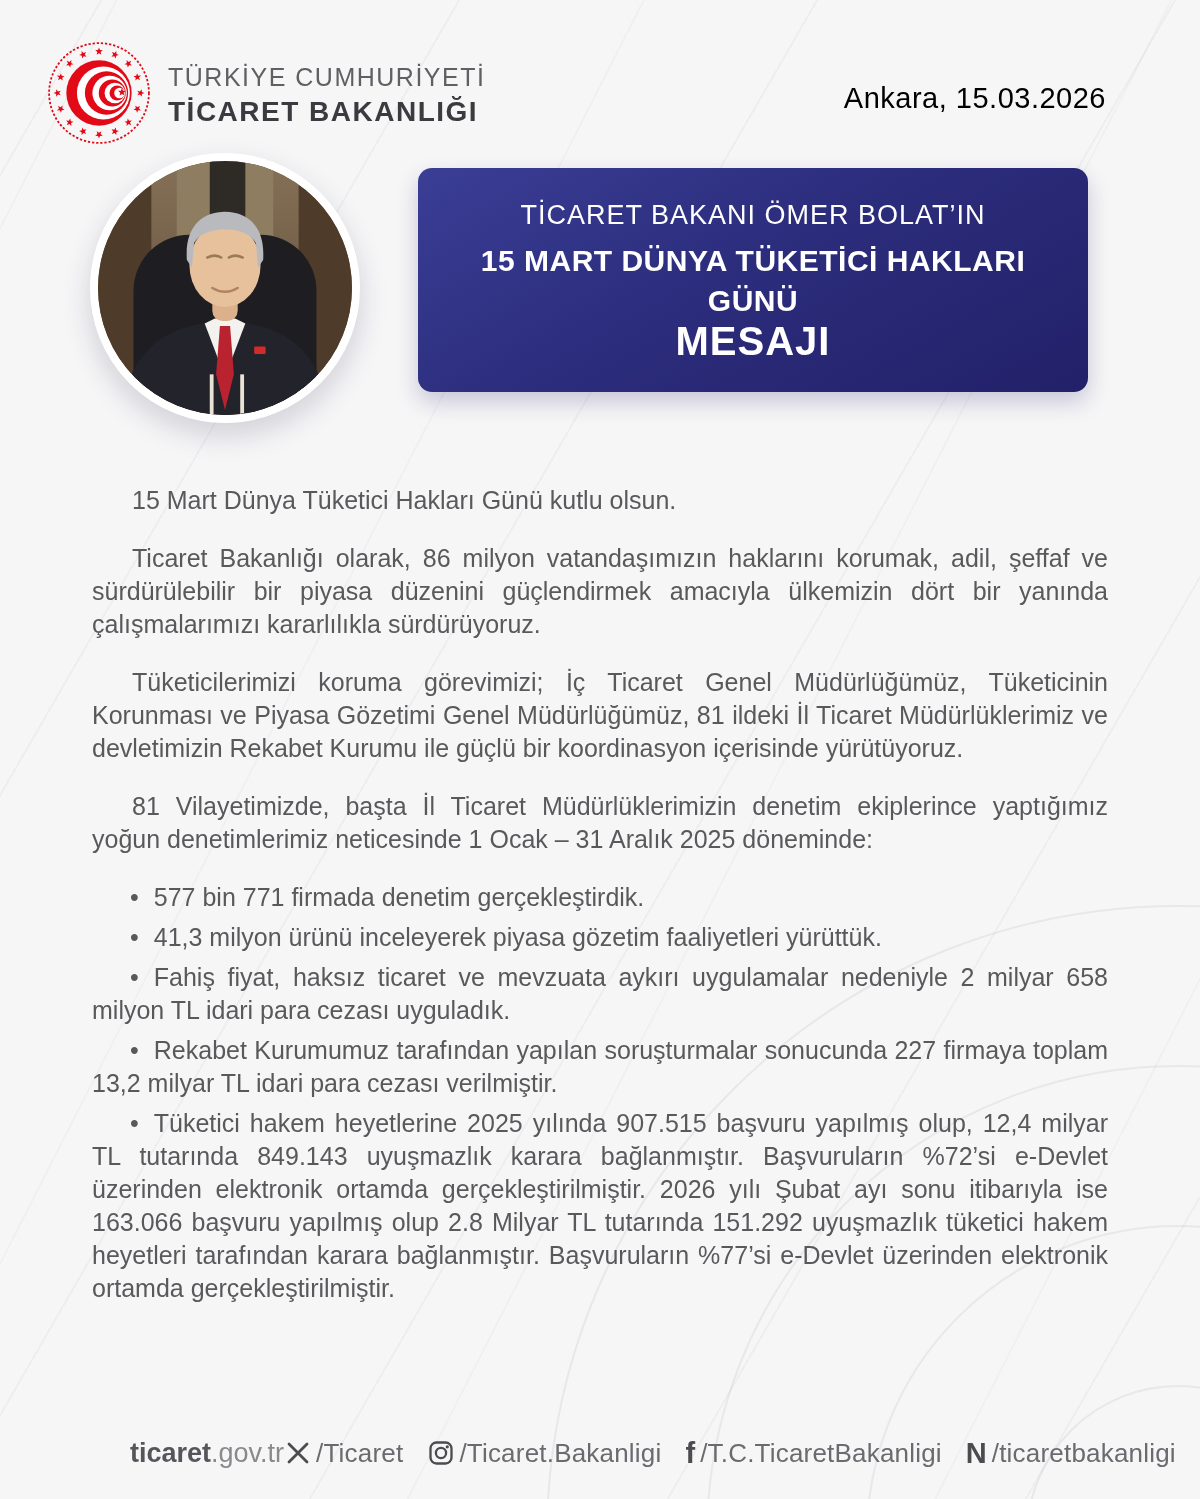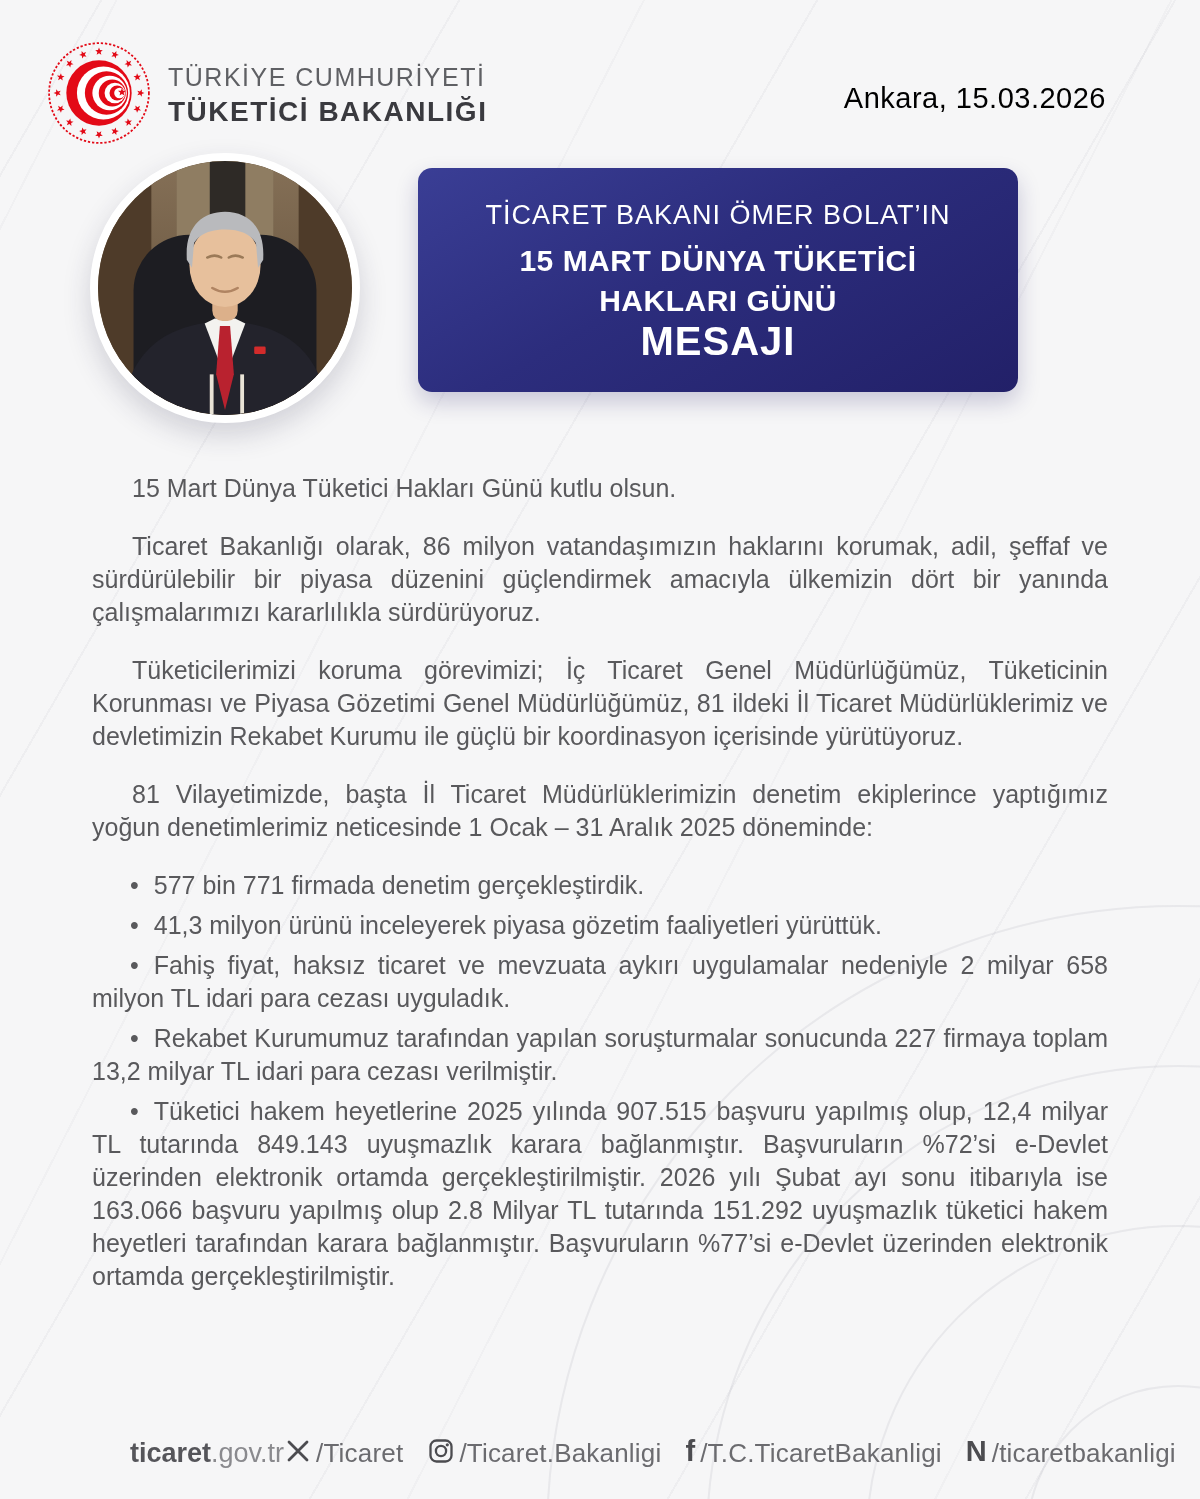--- a/index.html
+++ b/index.html
@@ -63,35 +63,35 @@
     width:270px;height:270px;border-radius:50%;
     border:8px solid #ffffff;
     box-shadow:0 12px 28px rgba(40,40,70,0.18);
     overflow:hidden;background:#6e5b45;
     box-sizing:border-box;
   }
   .portrait svg{display:block;width:100%;height:100%;}
 
   
   .banner{
-    position:absolute;left:418px;top:168px;width:600px;height:224px;
+    position:absolute;left:418px;top:168px;width:670px;height:224px;
     border-radius:14px;
     background:linear-gradient(150deg,#3a3e95 0%,#2c2d7d 45%,#222068 100%);
     box-shadow:0 10px 22px rgba(35,32,105,0.22);
     display:flex;flex-direction:column;align-items:center;justify-content:center;
     text-align:center;color:#ffffff;
     padding:0 30px;box-sizing:border-box;
   }
   .banner .t1{font-size:27px;font-weight:400;letter-spacing:1px;margin-bottom:10px;}
   .banner .t2{font-size:30px;font-weight:800;letter-spacing:0.5px;line-height:40px;}
   .banner .t3{font-size:40px;font-weight:800;letter-spacing:1px;line-height:40px;}
 
   
   .article{
-    position:absolute;left:92px;top:472px;width:1016px;
+    position:absolute;left:92px;top:484px;width:1016px;
     font-size:25px;line-height:33px;color:#59595c;
   }
   .article p{
     margin:0 0 25px 0;
     text-align:justify;
     text-indent:40px;
   }
   .article p.bullet{margin:0 0 7px 0;text-indent:38px;}
   .article p.bullet::before{
     content:"\2022";
@@ -102,21 +102,21 @@
 
   
   .footer{
     position:absolute;left:0;right:0;bottom:22px;height:48px;
     padding:0 94px 0 130px;box-sizing:border-box;
     display:flex;align-items:center;justify-content:space-between;
   }
   .site{font-size:27px;color:#8a8a8e;}
   .site b{color:#55555a;font-weight:800;margin-top:36px;}
   .socials{display:flex;align-items:center;gap:24px;}
-  .social{display:flex;align-items:flex-start;gap:5px;}
+  .social{display:flex;align-items:center;gap:5px;}
   .social .icn{width:27px;height:27px;display:flex;align-items:center;justify-content:center;color:#4c4c50;}
   .social .icn svg{display:block;}
   .social .glyph{font-size:29px;font-weight:800;color:#4c4c50;line-height:27px;}
   .social .handle{font-size:26px;color:#6b6b6f;letter-spacing:0.2px;}
 </style>
 </head>
 <body>
 
 <div class="page">
   <div class="bg-lines"></div>
@@ -157,21 +157,21 @@
     <circle cx="72" cy="60" r="19.5" fill="#ffffff"></circle>
     <circle cx="75" cy="60" r="15.3" fill="#e30a17"></circle>
     <circle cx="78" cy="60" r="11.7" fill="#ffffff"></circle>
     <circle cx="80.5" cy="60" r="8.6" fill="#e30a17"></circle>
     <circle cx="83.2" cy="60" r="6" fill="#ffffff"></circle>
     <use href="#star0" transform="translate(86 59) scale(1.05)"></use>
   </svg>
 
   <div class="wordmark">
     <span class="l1">TÜRKİYE CUMHURİYETİ</span>
-    <span class="l2">TÜKETİCİ BAKANLIĞI</span>
+    <span class="l2">TİCARET BAKANLIĞI</span>
   </div>
 
   <div class="dateline">Ankara, 15.03.2026</div>
 
   <div class="portrait">
     <svg viewBox="0 0 200 200" aria-hidden="true">
       <defs>
         <linearGradient id="wood" x1="0" y1="0" x2="0" y2="1">
           <stop offset="0" stop-color="#857057"></stop>
           <stop offset="1" stop-color="#5d4a35"></stop>

